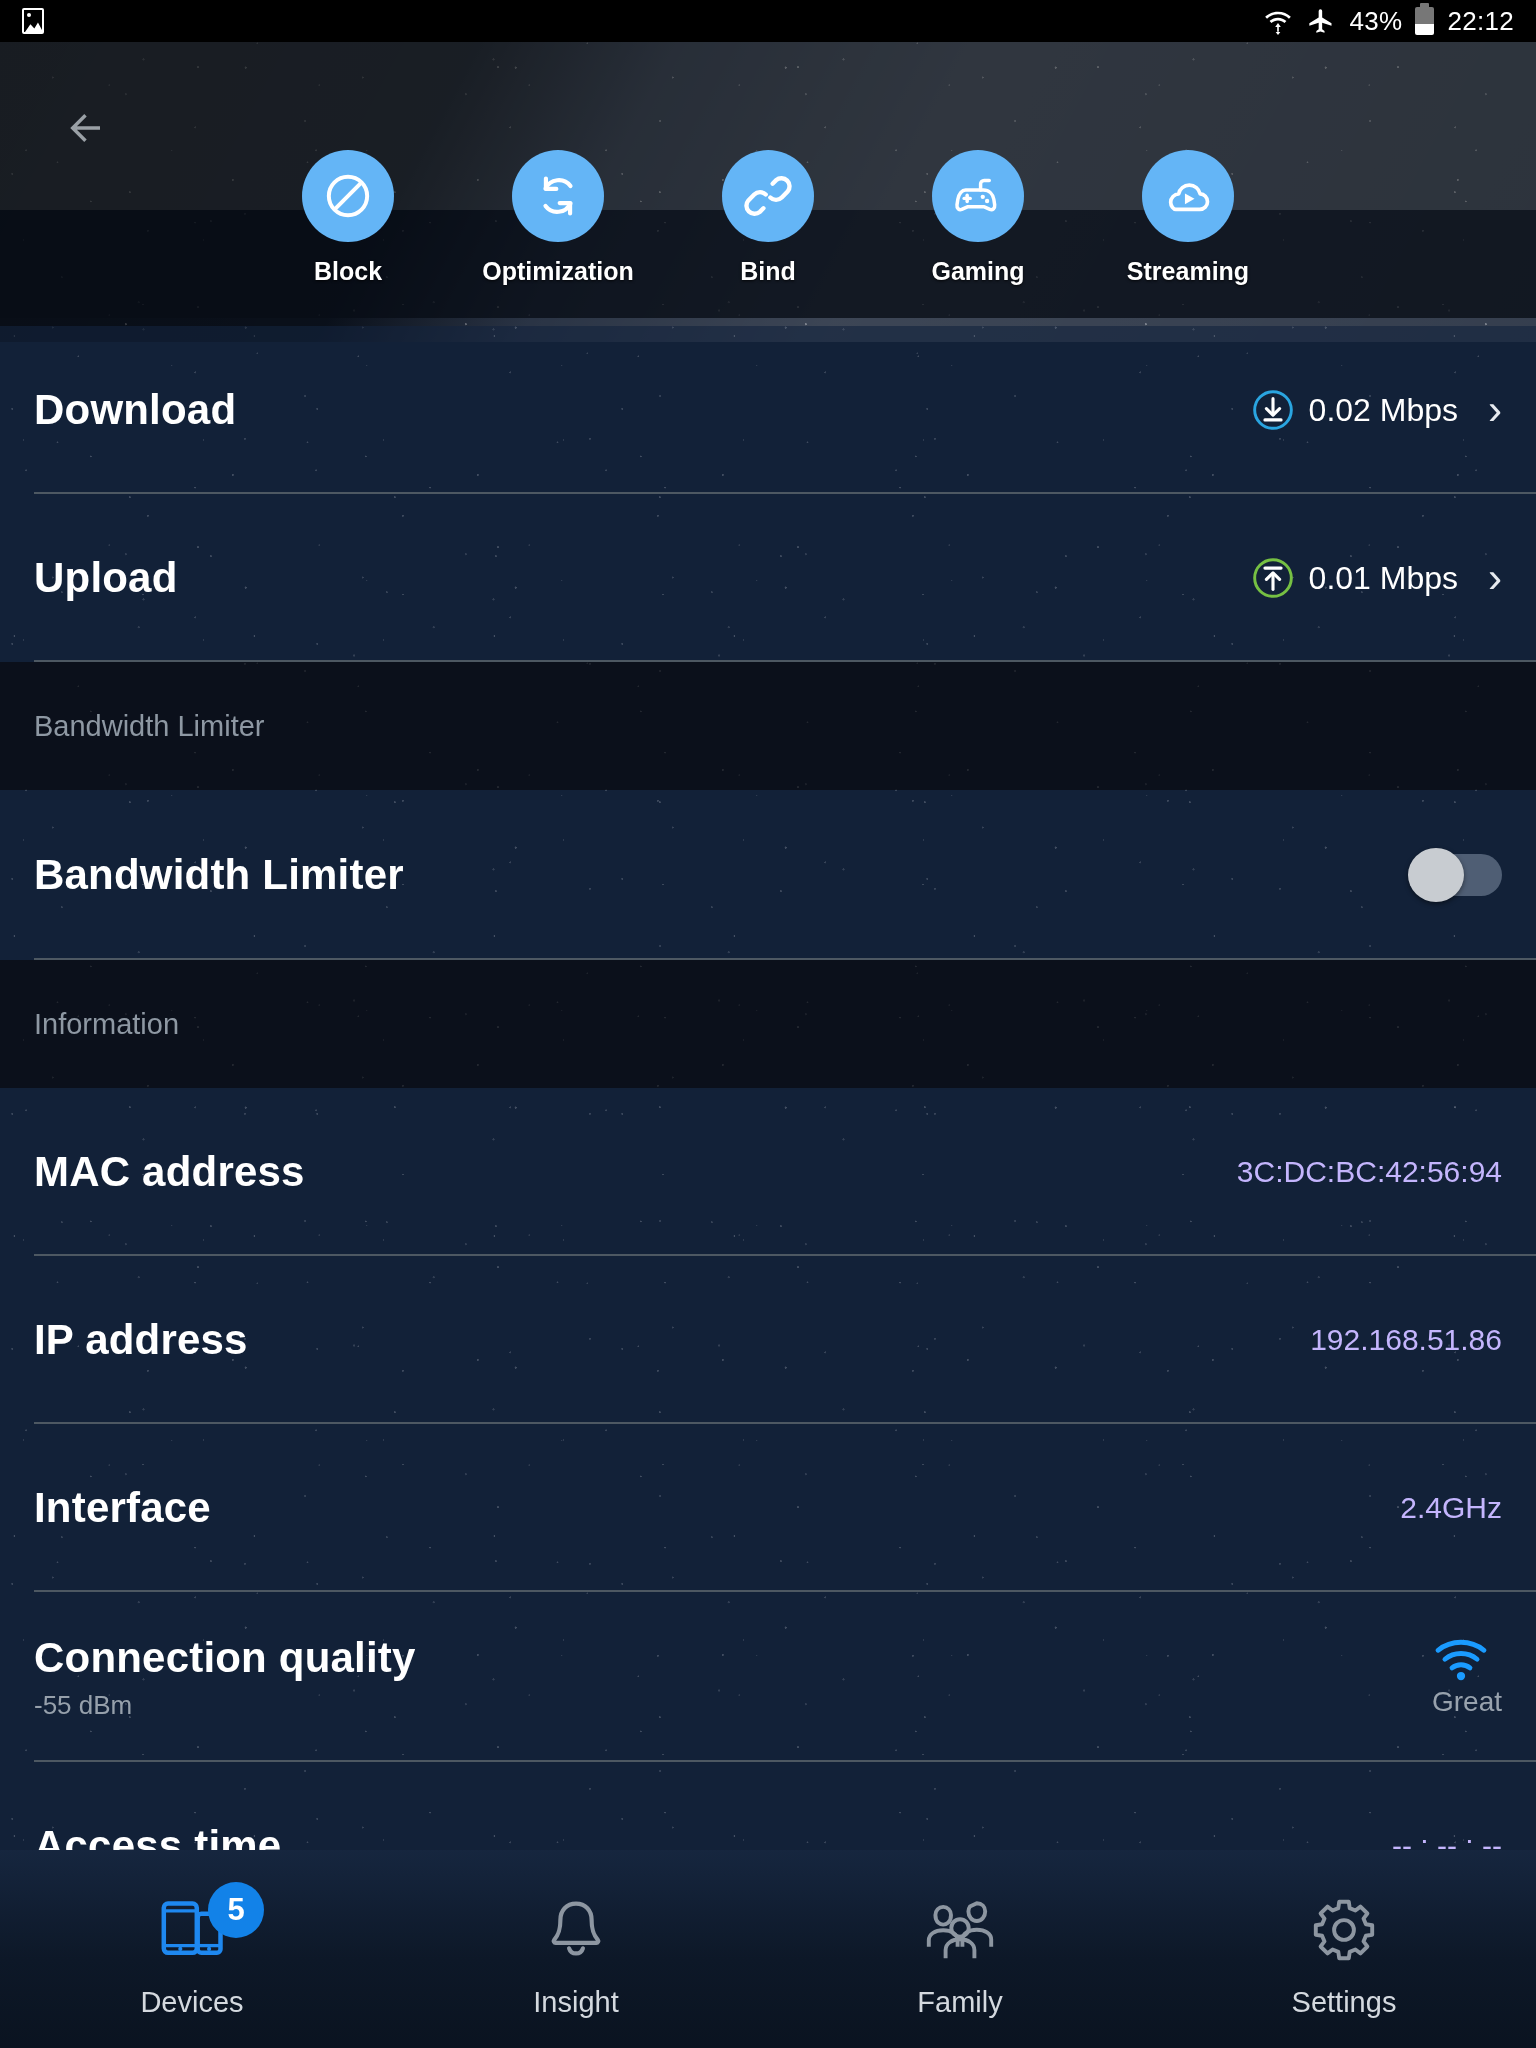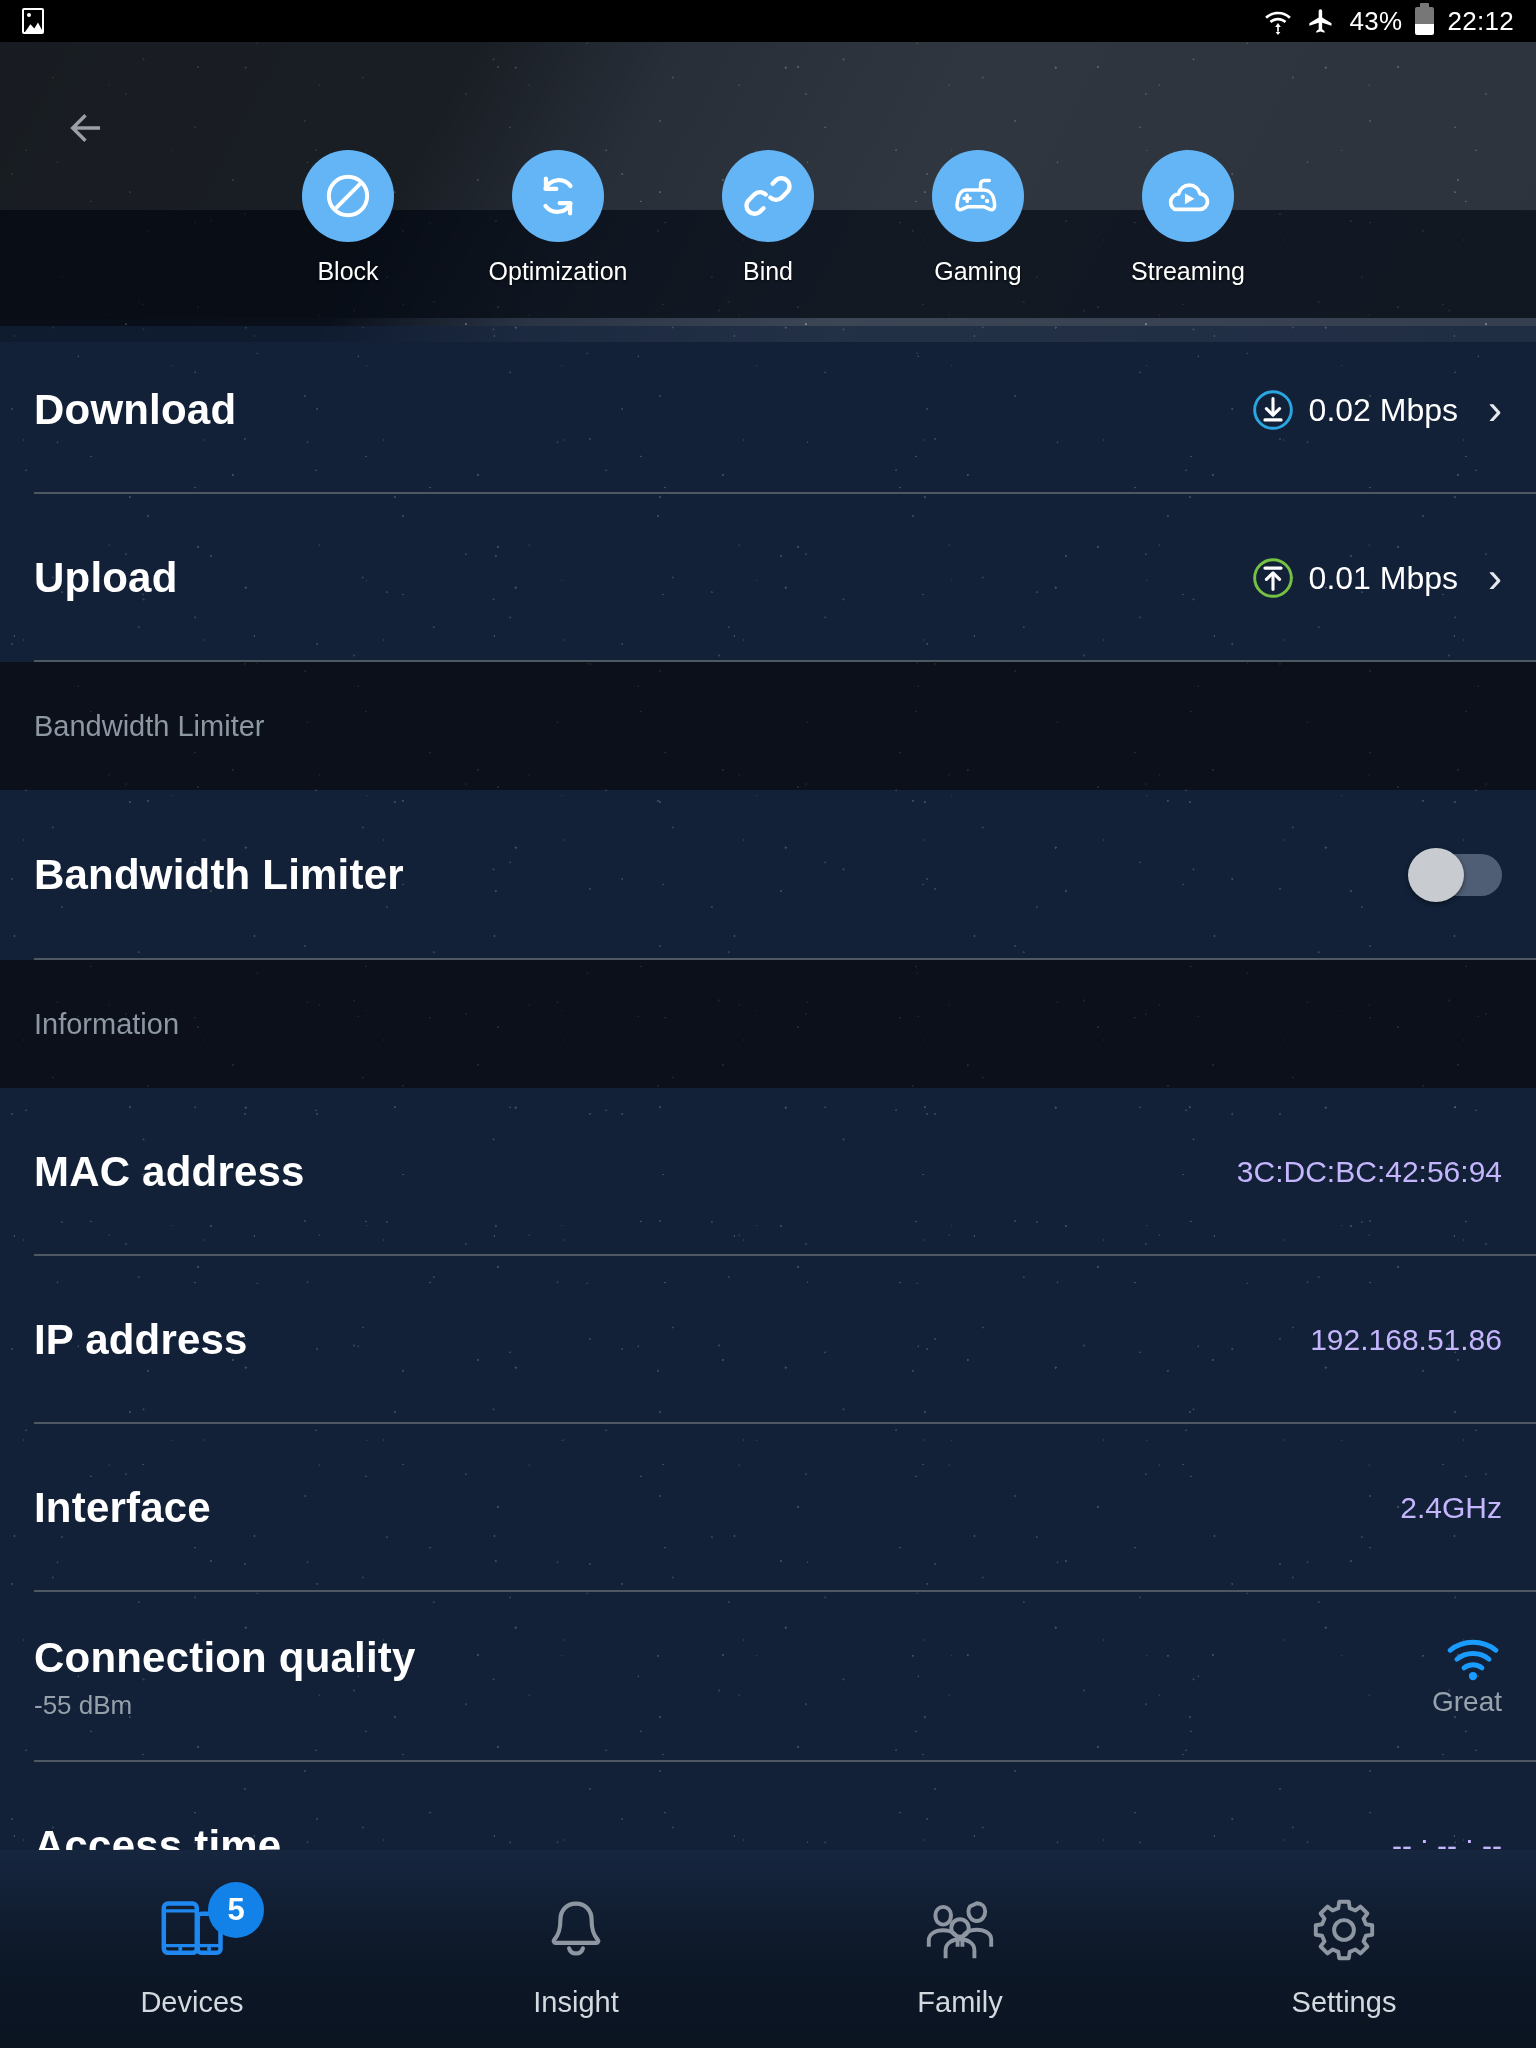--- a/index.html
+++ b/index.html
@@ -102,21 +102,21 @@
     z-index:20; display:flex; align-items:center; justify-content:center;
   }
 
   
   .actions-dark {
     position:absolute; left:0; top:210px; width:1536px; height:108px;
     background:rgba(8,13,22,.78); z-index:4;
   }
   .actions {
     position:absolute; left:0; top:150px; width:1536px; height:160px;
-    display:flex; justify-content:center; gap:80px; z-index:20;
+    display:flex; justify-content:center; gap:80px; z-index:20;font-weight:bold;
   }
   .action { width:130px; display:flex; flex-direction:column; align-items:center; }
   .action .bubble {
     width:92px; height:92px; border-radius:50%; background:#64b5f6;
     display:flex; align-items:center; justify-content:center;
   }
   .action .lbl {
     margin-top:15px; color:#fff; font-size:25px; white-space:nowrap;
     text-shadow:0 1px 3px rgba(0,0,0,.8);
   }
@@ -146,21 +146,21 @@
   .chev { color:#e6eaef; font-size:42px; font-weight:300; margin-left:30px; line-height:1; }
 
   .toggle {
     width:92px; height:42px; border-radius:21px; background:rgba(130,145,165,.55);
     position:relative;
   }
   .toggle .knob {
     position:absolute; left:-2px; top:-6px; width:56px; height:54px;
     border-radius:50%; background:#c8ccd1; box-shadow:0 2px 5px rgba(0,0,0,.45);
   }
-  .quality-right { display:flex; flex-direction:column; align-items:flex-end; }
+  .quality-right { display:flex; flex-direction:column; align-items:flex-start; }
   .quality-right .q-lbl { color:#98a2ad; font-size:28px; margin-top:4px; }
 
   
   .navbar {
     position:absolute; left:0; bottom:0; width:1536px; height:198px;
     background:linear-gradient(to bottom, #16263f 0%, #0d1828 55%, #0a1320 100%);
     display:flex; z-index:60;
   }
   .nav-item {
     flex:1; display:flex; flex-direction:column; align-items:center;

